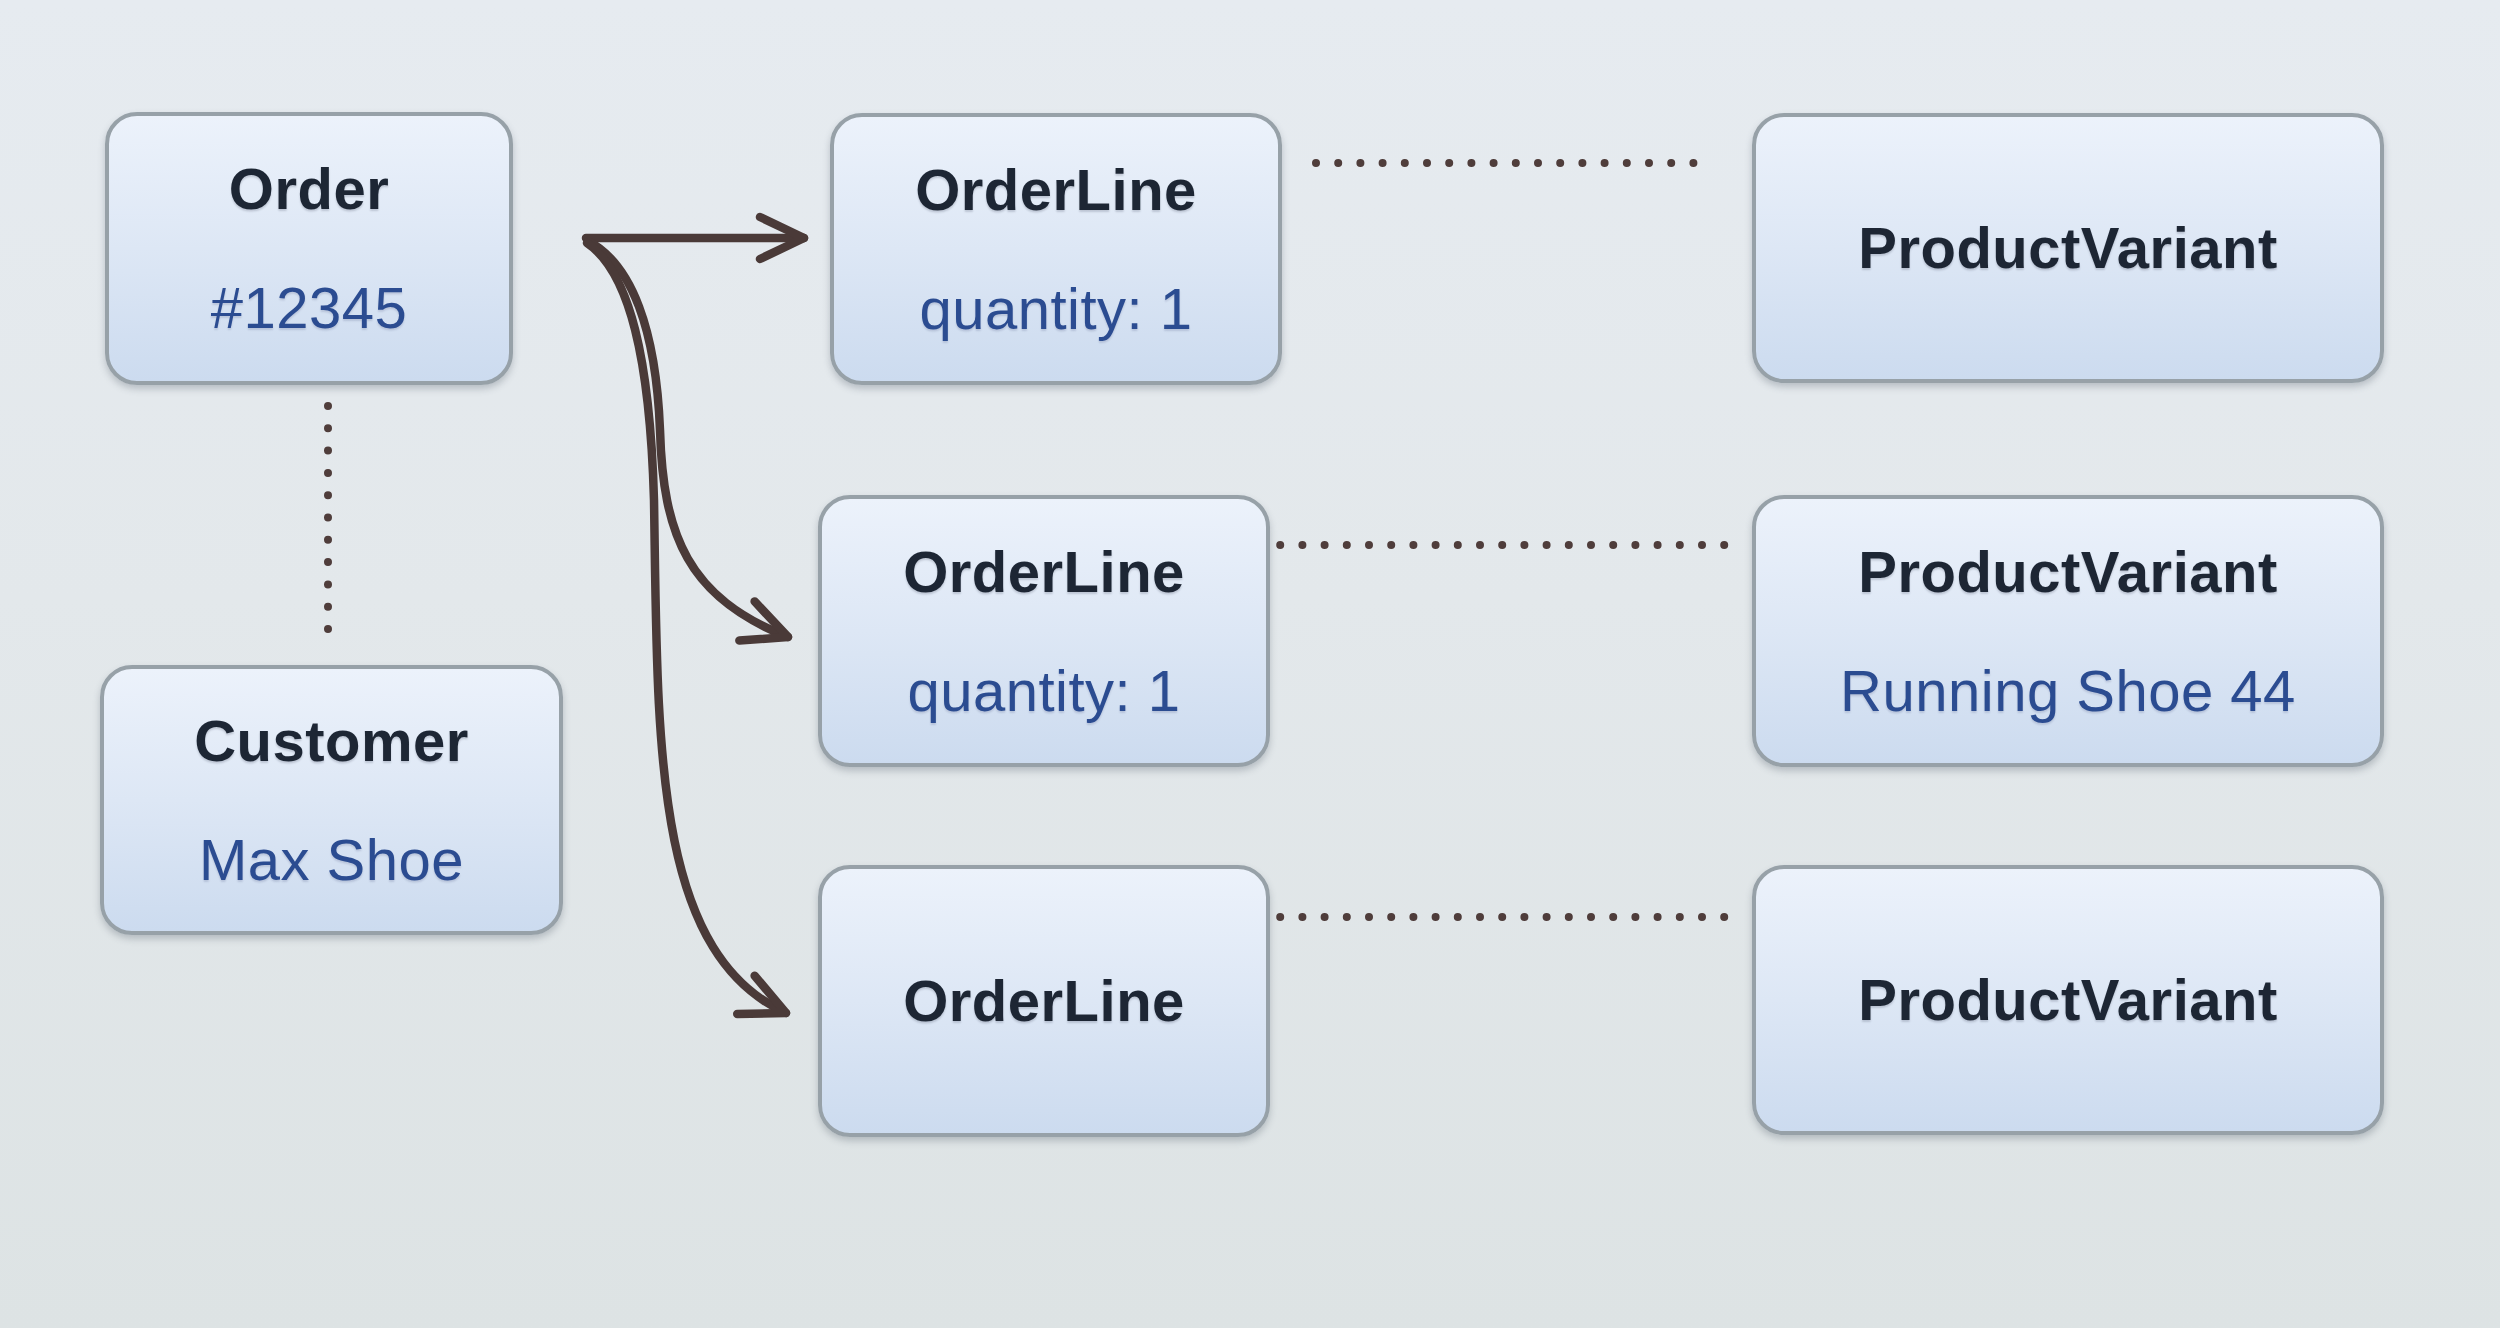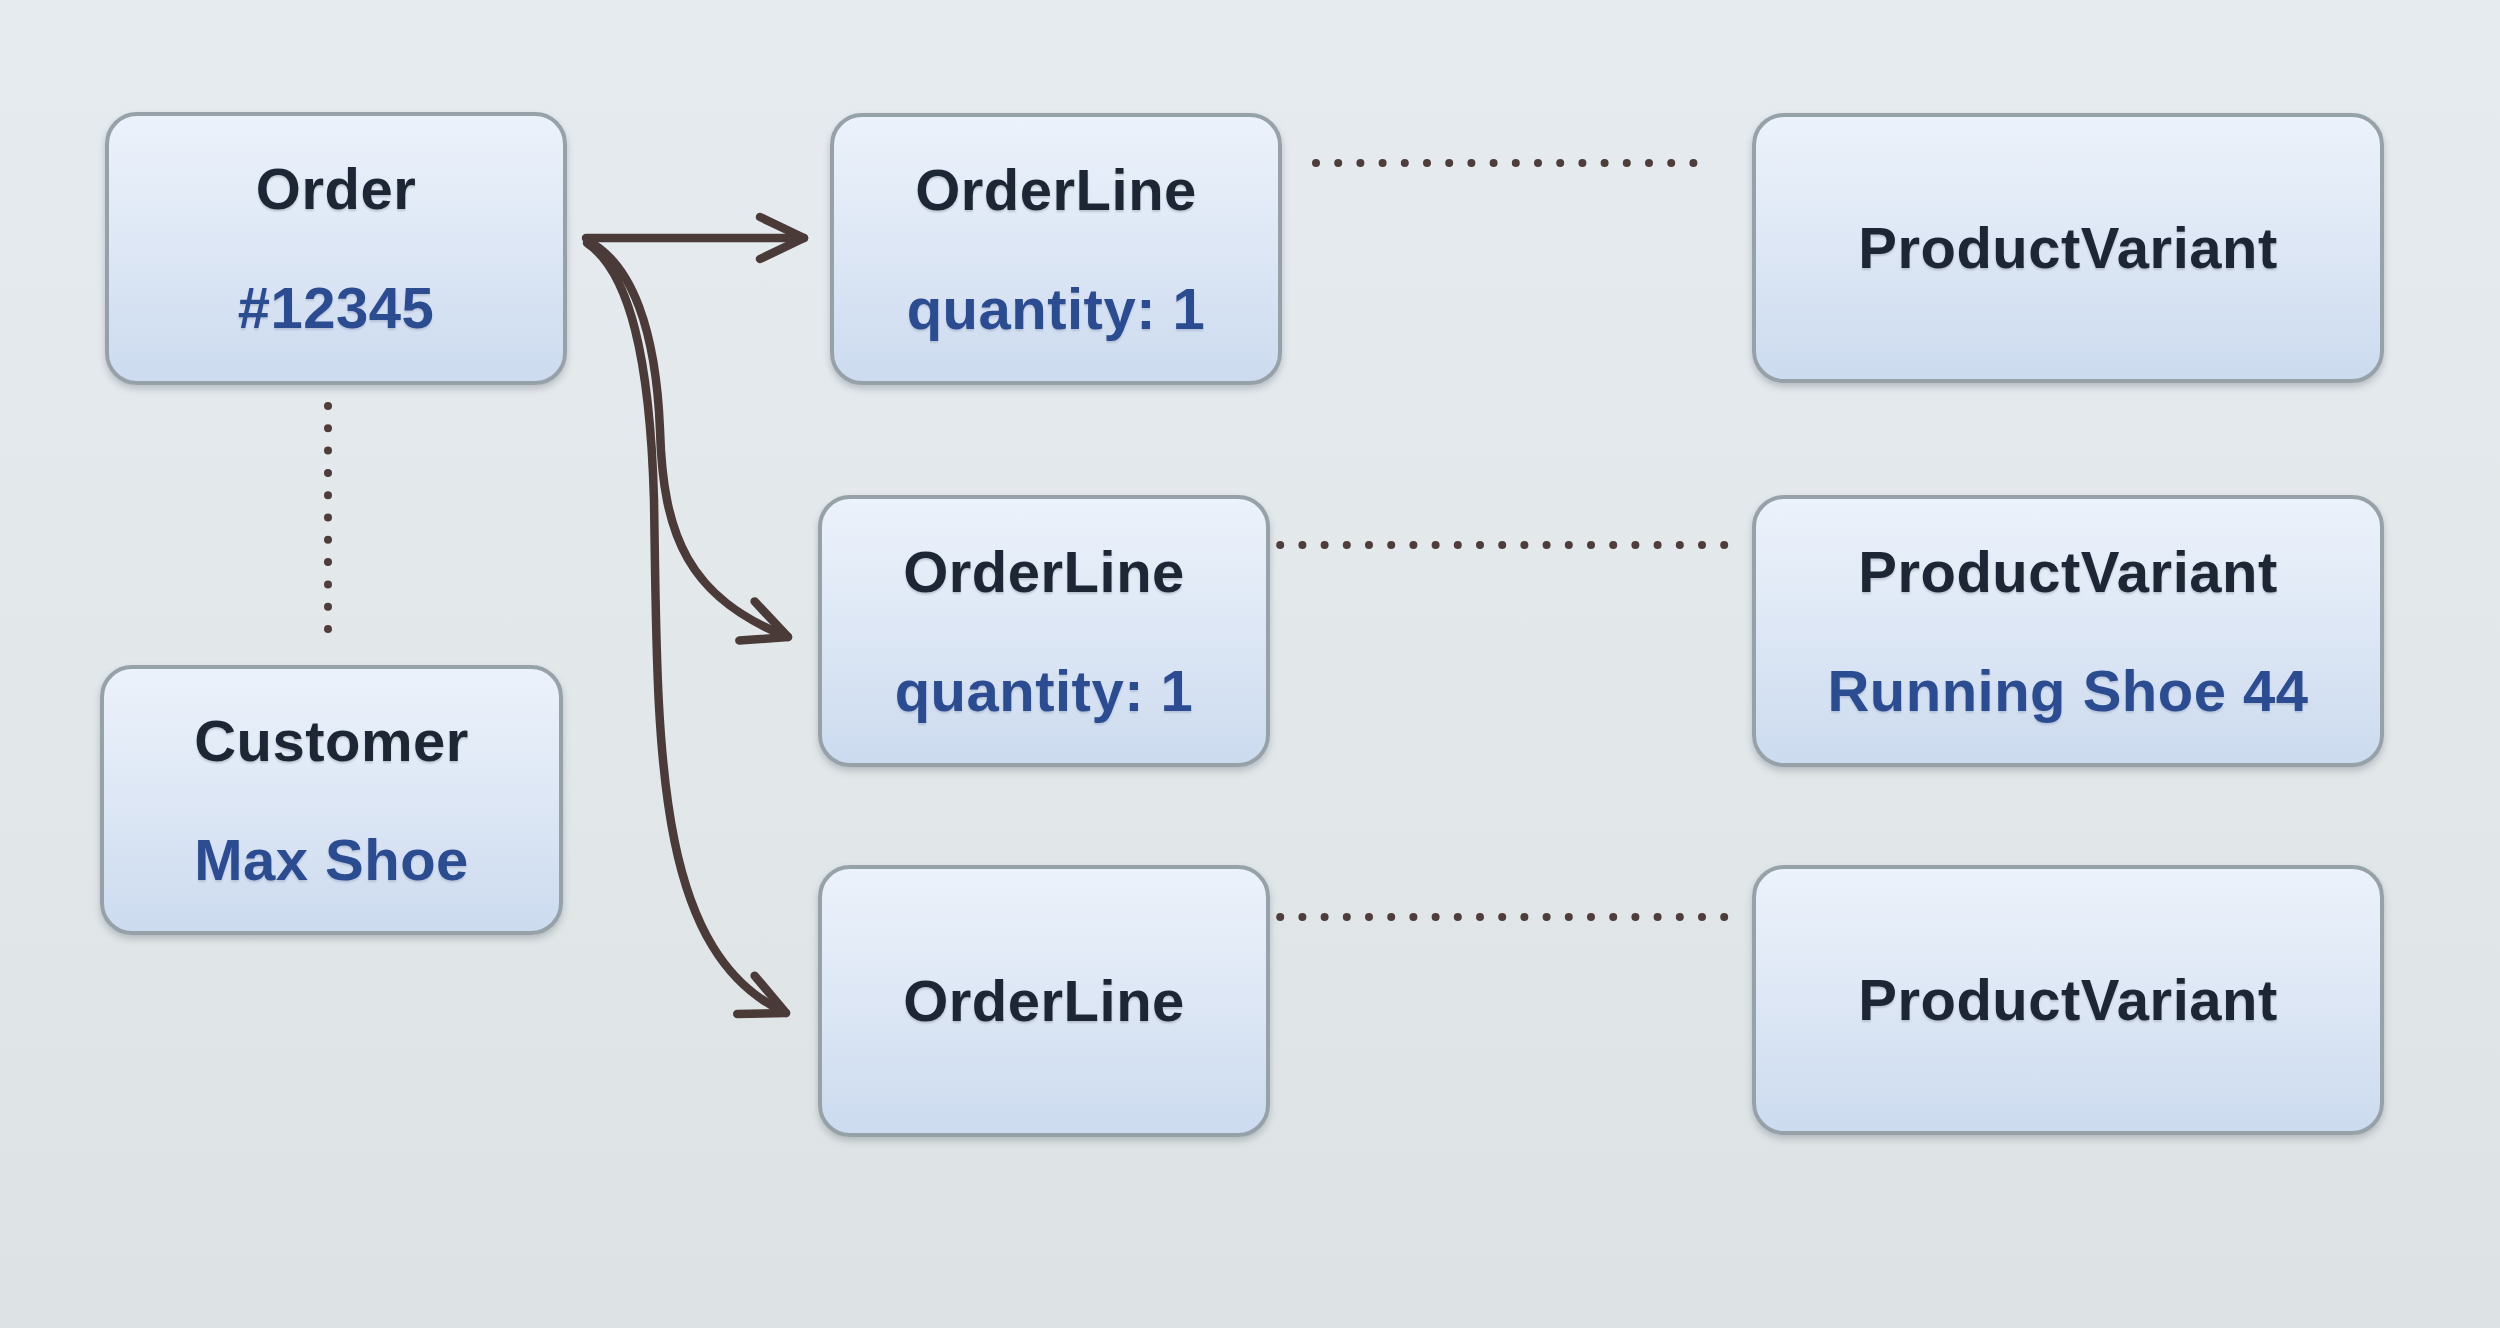--- a/index.html
+++ b/index.html
@@ -14,24 +14,24 @@
     display:flex;flex-direction:column;align-items:center;justify-content:center;gap:61px;
     border:4px solid #97a1a8;border-radius:32px;
     background:linear-gradient(180deg,#ecf2fb 0%,#dde7f5 50%,#ccdbef 100%);
     box-shadow:0 4px 7px rgba(70,80,95,0.28);
   }
   .entity .title{
     font-size:58px;font-weight:700;color:#1d2634;line-height:1;letter-spacing:.5px;
     text-shadow:0 2px 2px rgba(25,35,55,0.18);white-space:nowrap;
   }
   .entity .value{
-    font-size:58px;font-weight:700;color:#2b4c91;line-height:1;letter-spacing:.5px;
+    font-size:58px;font-weight:400;color:#2b4c91;line-height:1;letter-spacing:.5px;
     text-shadow:0 2px 2px rgba(25,35,85,0.15);white-space:nowrap;
   }
-  #box-order   {left:105px; top:112px; width:462px; height:273px;}
+  #box-order   {left:105px; top:112px; width:408px; height:273px;}
   #box-customer{left:100px; top:665px; width:463px; height:270px;justify-content:center;}
   #box-line1   {left:830px; top:113px; width:452px; height:272px;}
   #box-line2   {left:818px; top:495px; width:452px; height:272px;}
   #box-line3   {left:818px; top:865px; width:452px; height:272px;}
   #box-pv1     {left:1752px;top:113px; width:632px; height:270px;}
   #box-pv2     {left:1752px;top:495px; width:632px; height:272px;}
   #box-pv3     {left:1752px;top:865px; width:632px; height:270px;}
 </style>
 </head>
 <body>

